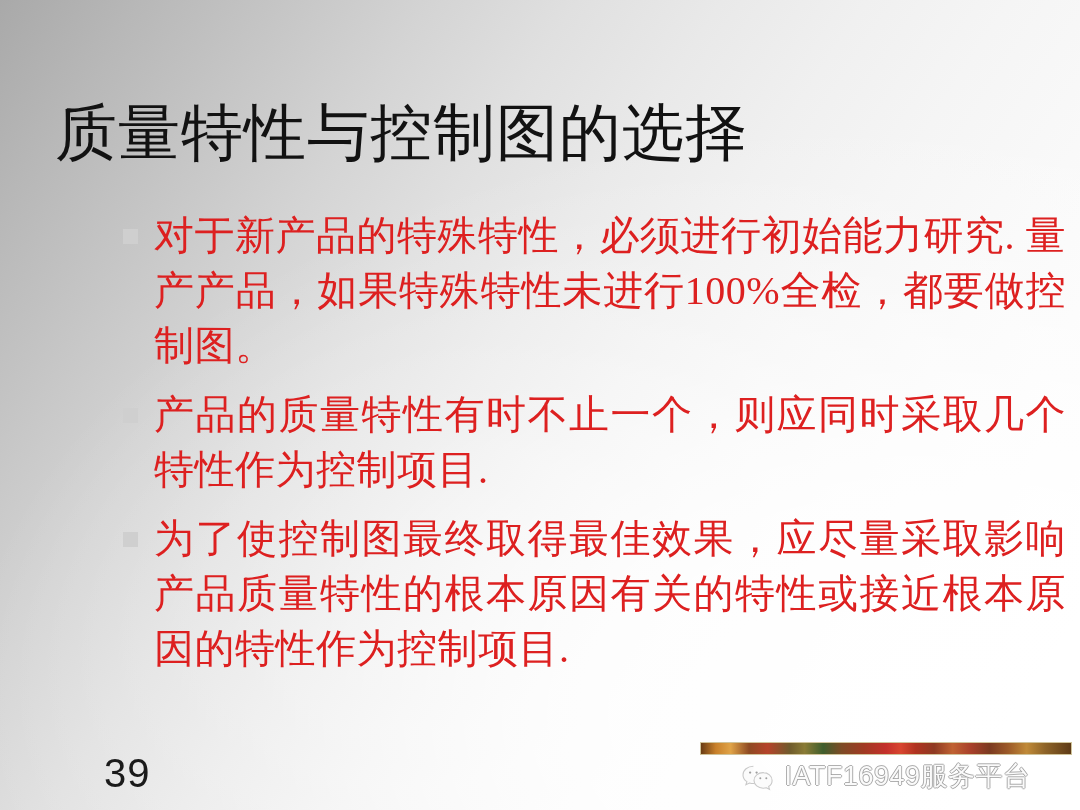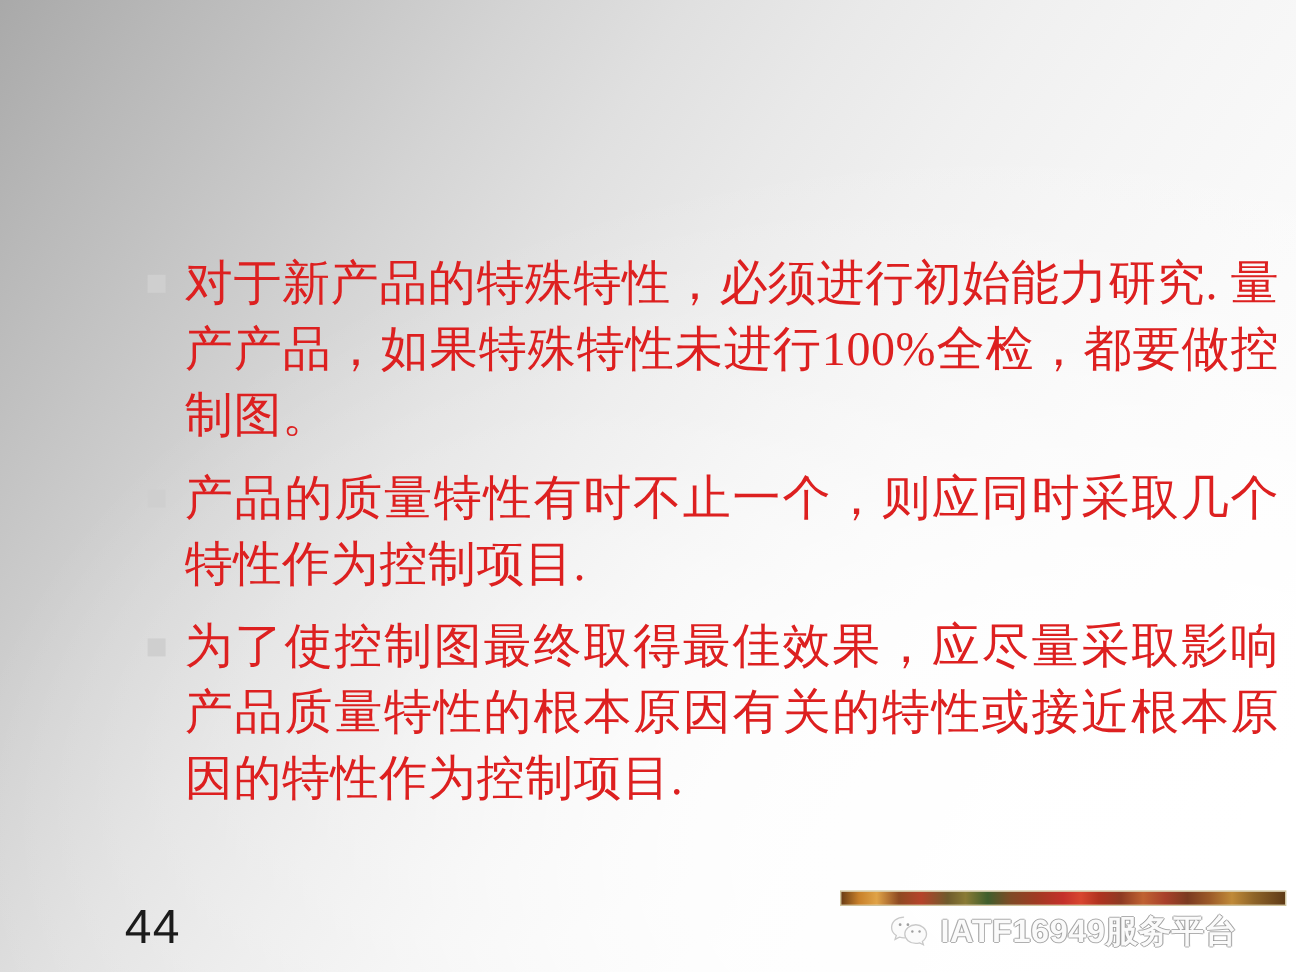--- a/index.html
+++ b/index.html
@@ -153,72 +153,72 @@
        #7b3a20 78%,
        #9c5a28 83%,
        #c08a38 88%,
        #8e6428 93%,
        #5e3a16 100%);
   }
 
   #watermark-label {
     margin-top: 5px;
     display: flex;
-    align-items: center;
+    align-items: flex-end;
     justify-content: center;
     gap: 9px;
     color: #fafafa;
     font-family: "Liberation Sans", "DejaVu Sans", sans-serif;
     font-size: 27px;
     line-height: 32px;
     letter-spacing: 0.5px;
     white-space: nowrap;
     text-shadow:
       -1px 0 rgba(150,150,150,0.75),
        1px 0 rgba(150,150,150,0.75),
        0 -1px rgba(150,150,150,0.75),
        0  1px rgba(150,150,150,0.75);
-    font-weight: bold;
   }
 
   #wechat-icon {
     display: inline-block;
     width: 34px;
     height: 28px;
     flex: 0 0 auto;
   }
   #wechat-icon svg { display: block; }
 </style>
 </head>
 <body>
 
 <div id="slide">
   <div id="content-layer">
 
+    <h1 id="slide-title">质量特性与控制图的选择</h1>
 
     <ul id="bullet-list">
 
       <li class="bullet-item">
         <span class="bullet-marker"></span>
         <span class="bullet-text">对于新产品的特殊特性，必须进行初始能力研究. 量产产品，如果特殊特性未进行100%全检，都要做控制图。</span>
       </li>
 
       <li class="bullet-item">
         <span class="bullet-marker"></span>
         <span class="bullet-text">产品的质量特性有时不止一个，则应同时采取几个特性作为控制项目.</span>
       </li>
 
       <li class="bullet-item">
         <span class="bullet-marker"></span>
         <span class="bullet-text">为了使控制图最终取得最佳效果，应尽量采取影响产品质量特性的根本原因有关的特性或接近根本原因的特性作为控制项目.</span>
       </li>
 
     </ul>
 
-    <div id="page-number">44</div>
+    <div id="page-number">39</div>
 
     <div id="watermark">
       <div id="watermark-bar"></div>
       <div id="watermark-label">
         <span id="wechat-icon">
           <svg viewBox="0 0 34 28" width="34" height="28" aria-hidden="true">
             <g fill="none" stroke="#c9c9c9" stroke-width="1.1">
               <path d="M12.4 2.2C6.6 2.2 2 6.1 2 10.9c0 2.7 1.5 5.1 3.9 6.7l-1 3.2 3.6-1.8c1.2.35 2.5.55 3.9.55.35 0 .7-.02 1.05-.05" fill="#fbfbfb"></path>
               <path d="M22.2 8.6c-5.1 0-9.2 3.5-9.2 7.8s4.1 7.8 9.2 7.8c1.1 0 2.2-.17 3.2-.47l3.1 1.6-.85-2.8c2.1-1.4 3.45-3.6 3.45-6.1 0-4.3-4.1-7.8-8.9-7.8z" fill="#fbfbfb"></path>
             </g>

